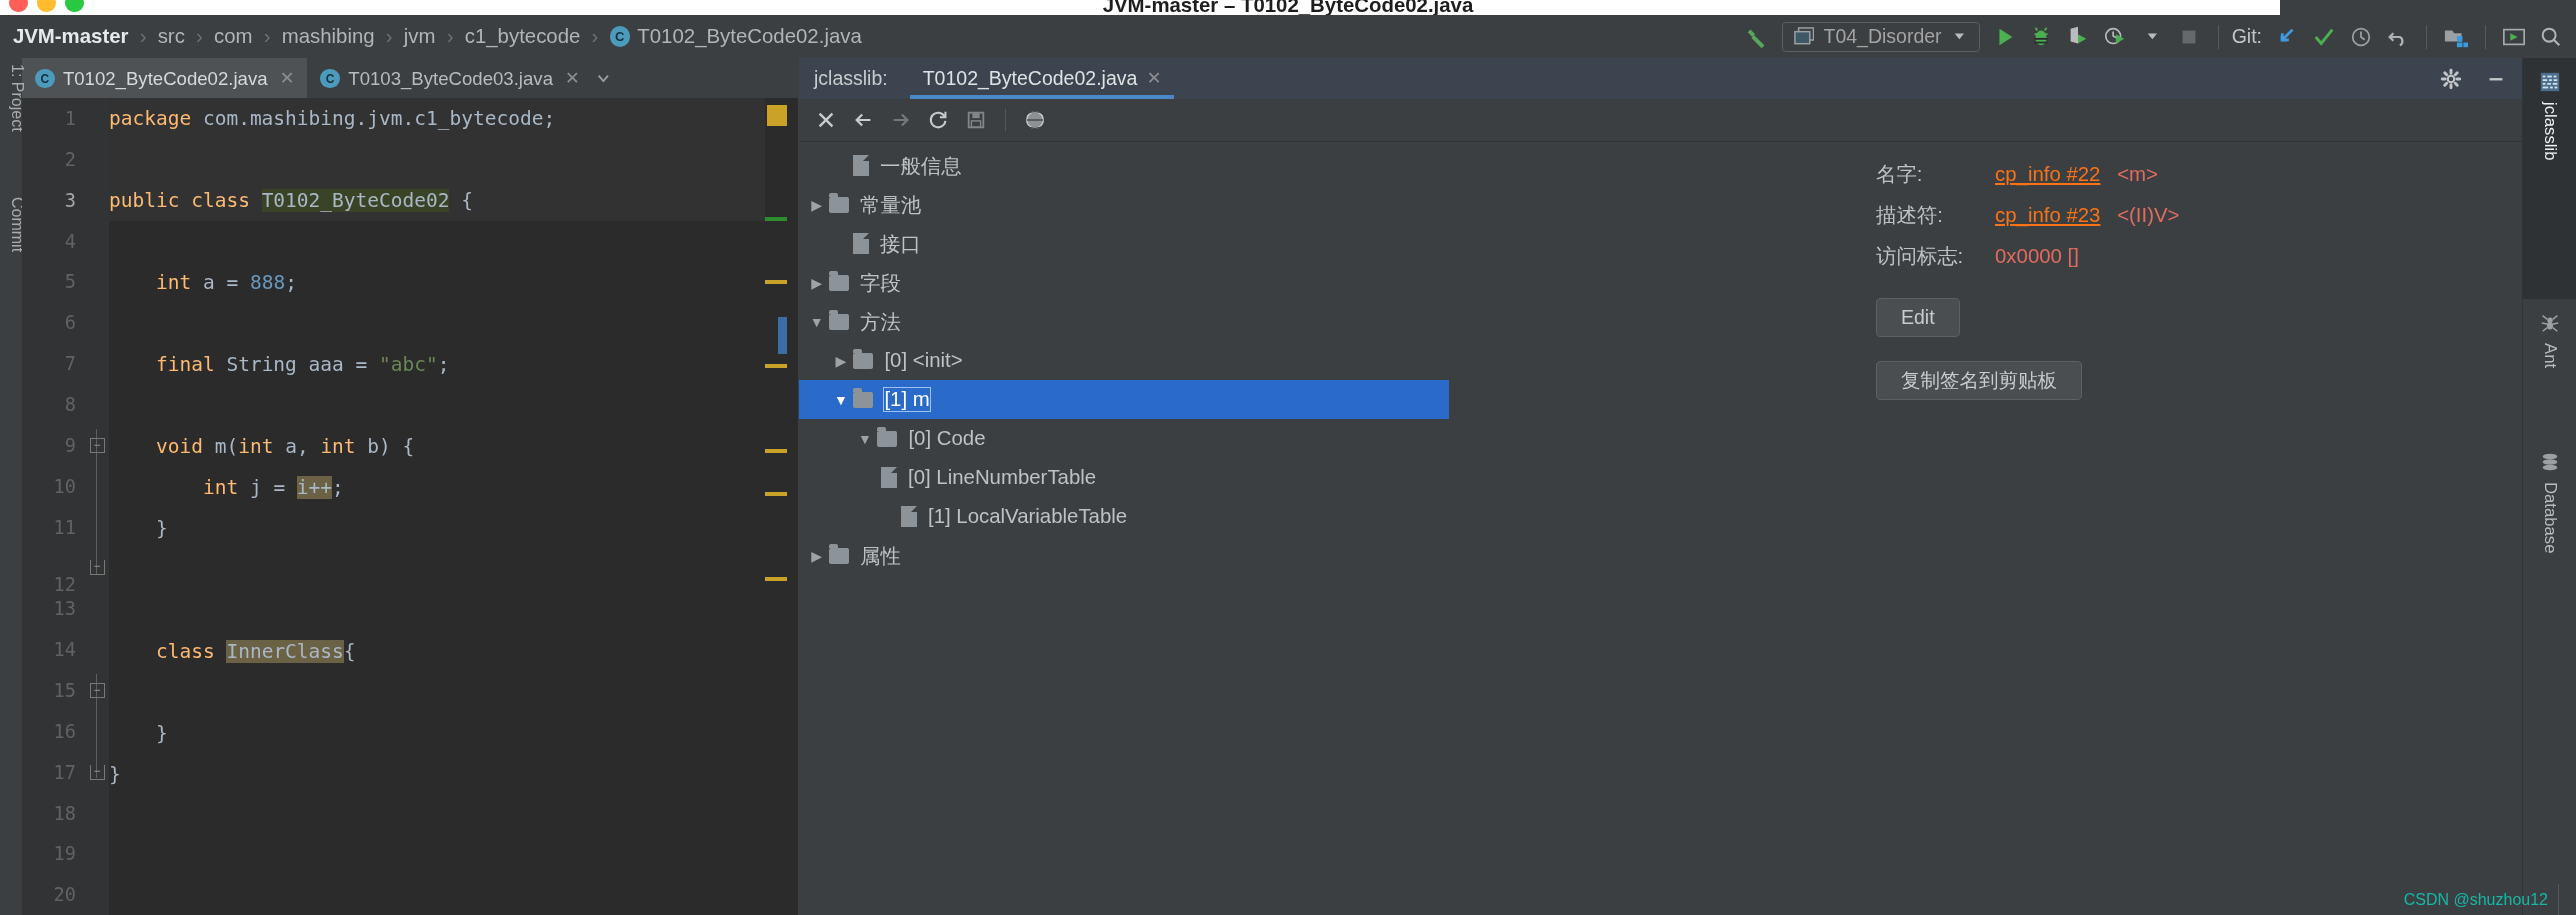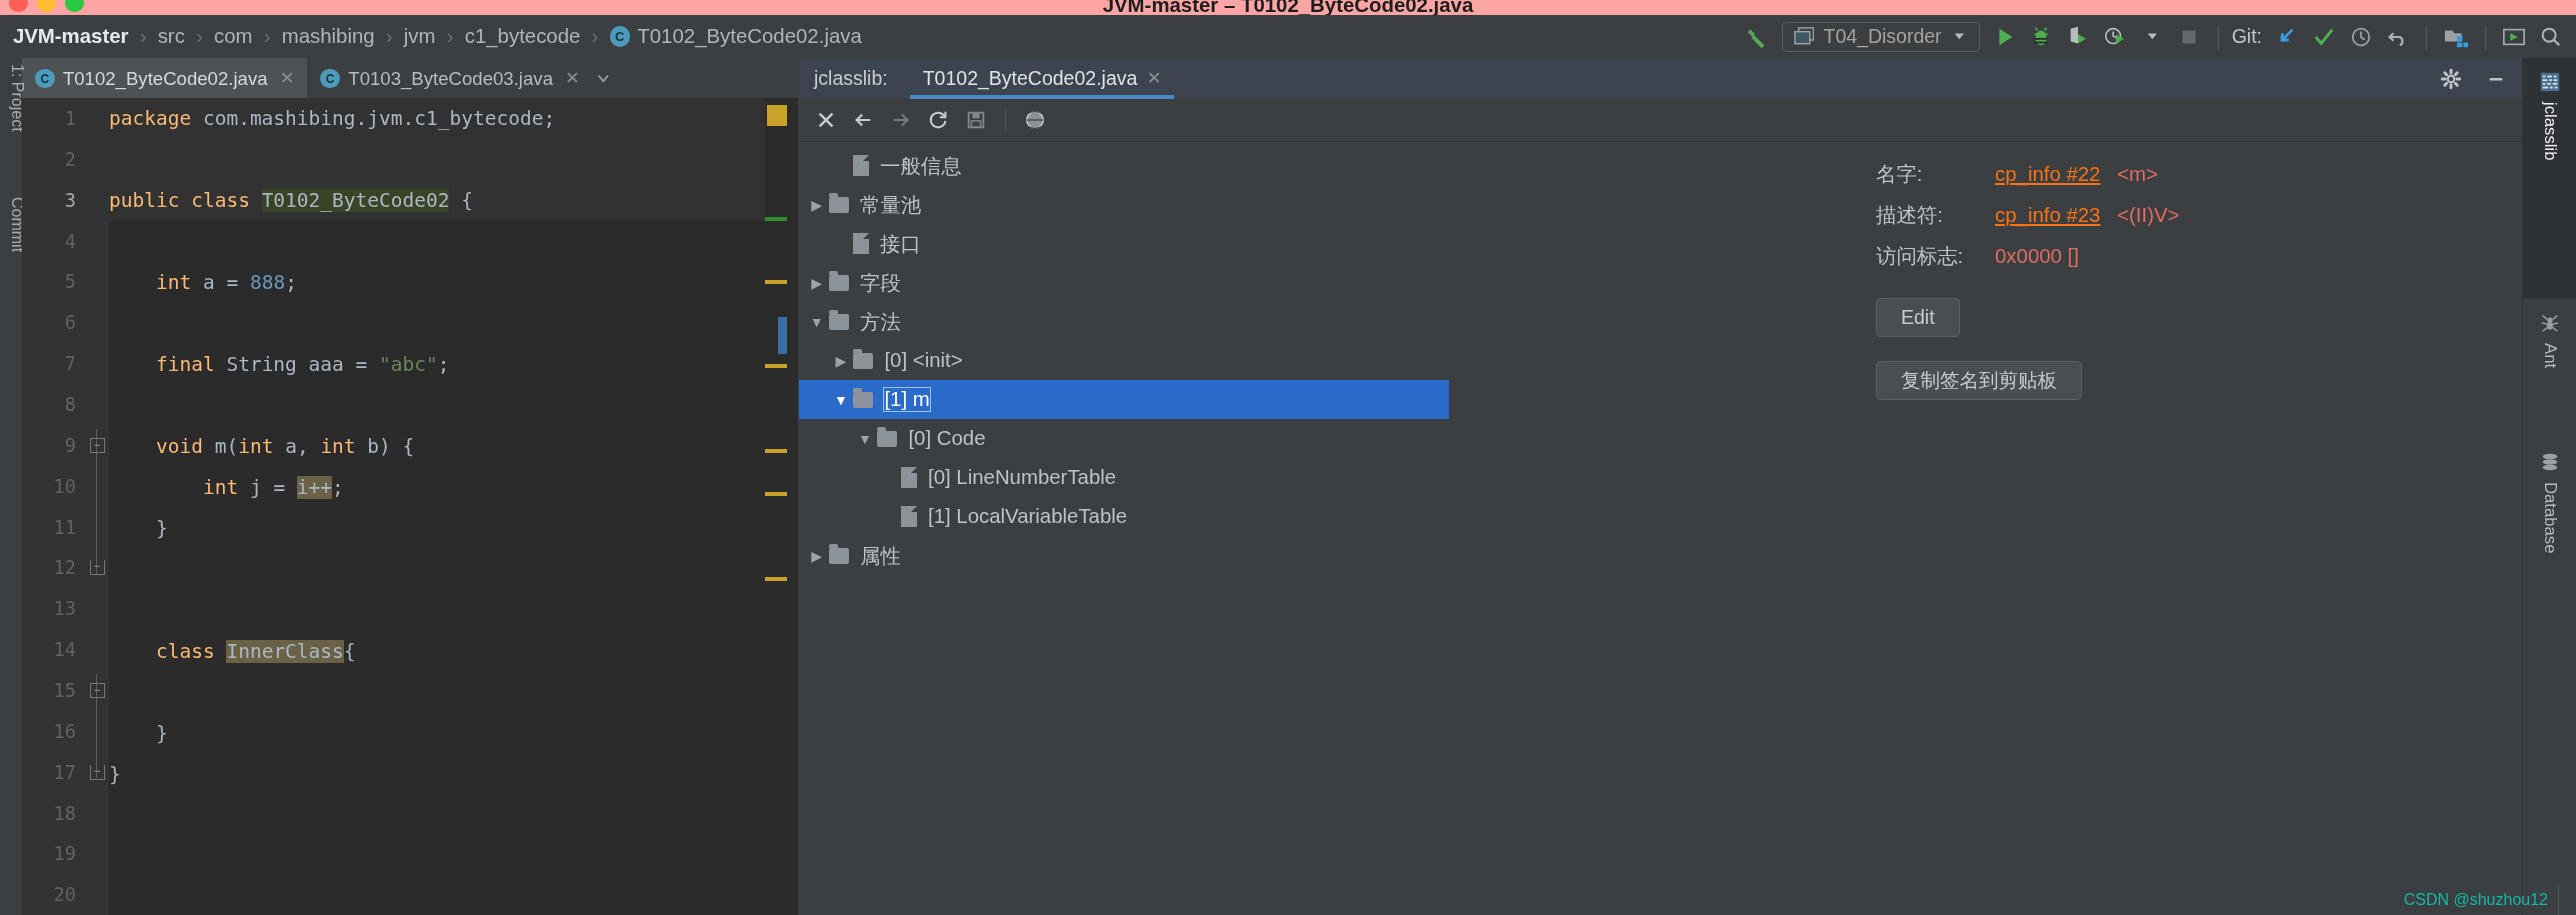--- a/index.html
+++ b/index.html
@@ -6,22 +6,22 @@
   html, body {
     width: 2576px; height: 916px;
     background: #3c3f41;
     font-family: "Liberation Sans", "DejaVu Sans", sans-serif;
     overflow: hidden;
   }
   #root { position: relative; width: 2576px; height: 916px; }
 
   
   .os-titlebar {
-    position: absolute; left: 0; top: 0; width: 2576px; height: 15px;
-    background: #fca5a5; overflow: hidden;
+    position: absolute; left: 0; top: 0; width: 2280px; height: 15px;
+    background: #ffffff; overflow: hidden;
   }
   .os-title-text {
     position: absolute; left: 0; top: -5.6px; width: 2576px;
     text-align: center; font-size: 20.4px; color: #1d1d1d; font-weight: 600;
     white-space: nowrap;
   }
   .os-dots { position: absolute; left: 9.3px; top: -6.5px; display: flex; gap: 9.3px; }
   .os-dot { width: 18.6px; height: 18.6px; border-radius: 50%; }
 
   
@@ -457,21 +457,21 @@
         <div class="ln" style="top: 41px;">2</div>
         <div class="ln cur" style="top: 82px;">3</div>
         <div class="ln" style="top: 123px;">4</div>
         <div class="ln" style="top: 163px;">5</div>
         <div class="ln" style="top: 204px;">6</div>
         <div class="ln" style="top: 245px;">7</div>
         <div class="ln" style="top: 286px;">8</div>
         <div class="ln" style="top: 327px;">9</div>
         <div class="ln" style="top: 368px;">10</div>
         <div class="ln" style="top: 409px;">11</div>
-        <div class="ln" style="top: 449px; text-align: right;">12</div>
+        <div class="ln" style="top: 466px; text-align: right;">12</div>
         <div class="ln" style="top: 490px;">13</div>
         <div class="ln" style="top: 531px;">14</div>
         <div class="ln" style="top: 572px;">15</div>
         <div class="ln" style="top: 613px;">16</div>
         <div class="ln" style="top: 654px;">17</div>
         <div class="ln" style="top: 695px;">18</div>
         <div class="ln" style="top: 735px;">19</div>
         <div class="ln" style="top: 776px;">20</div>
       </div>
     <div class="foldcol">
@@ -620,21 +620,21 @@
         <div class="tnode selected" style="padding-left: 30px;">
           <span class="twist">▼</span>
           <span class="folder-icon"></span>
           <span class="selbox">[1] m</span>
         </div>
         <div class="tnode" style="padding-left: 54px;">
           <span class="twist">▼</span>
           <span class="folder-icon"></span>
           <span>[0] Code</span>
         </div>
-        <div class="tnode" style="padding-left: 78px;">
+        <div class="tnode" style="padding-left: 58px;">
           <span class="twist"></span>
           <span class="file-icon"></span>
           <span>[0] LineNumberTable</span>
         </div>
         <div class="tnode" style="padding-left: 78px;">
           <span class="twist"></span>
           <span class="file-icon"></span>
           <span>[1] LocalVariableTable</span>
         </div>
         <div class="tnode" style="padding-left: 5.6px;">

